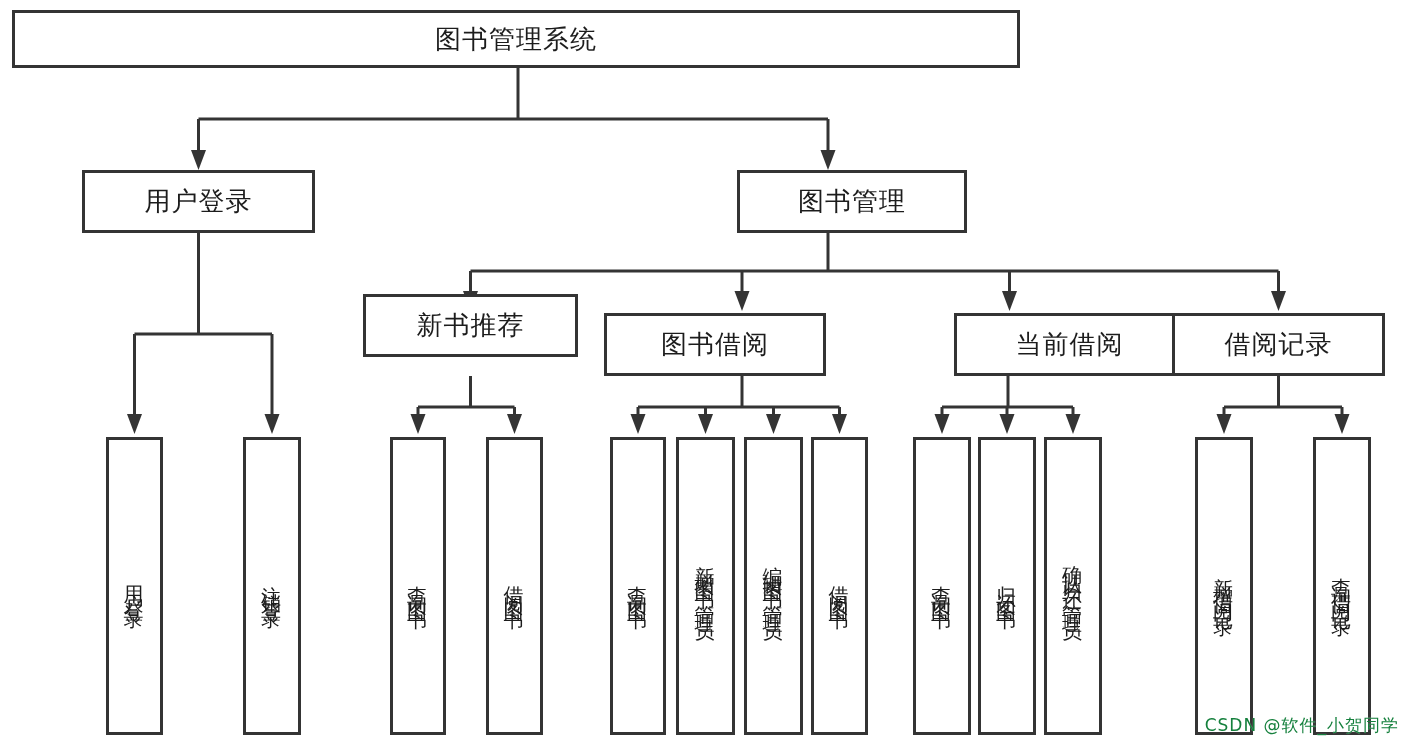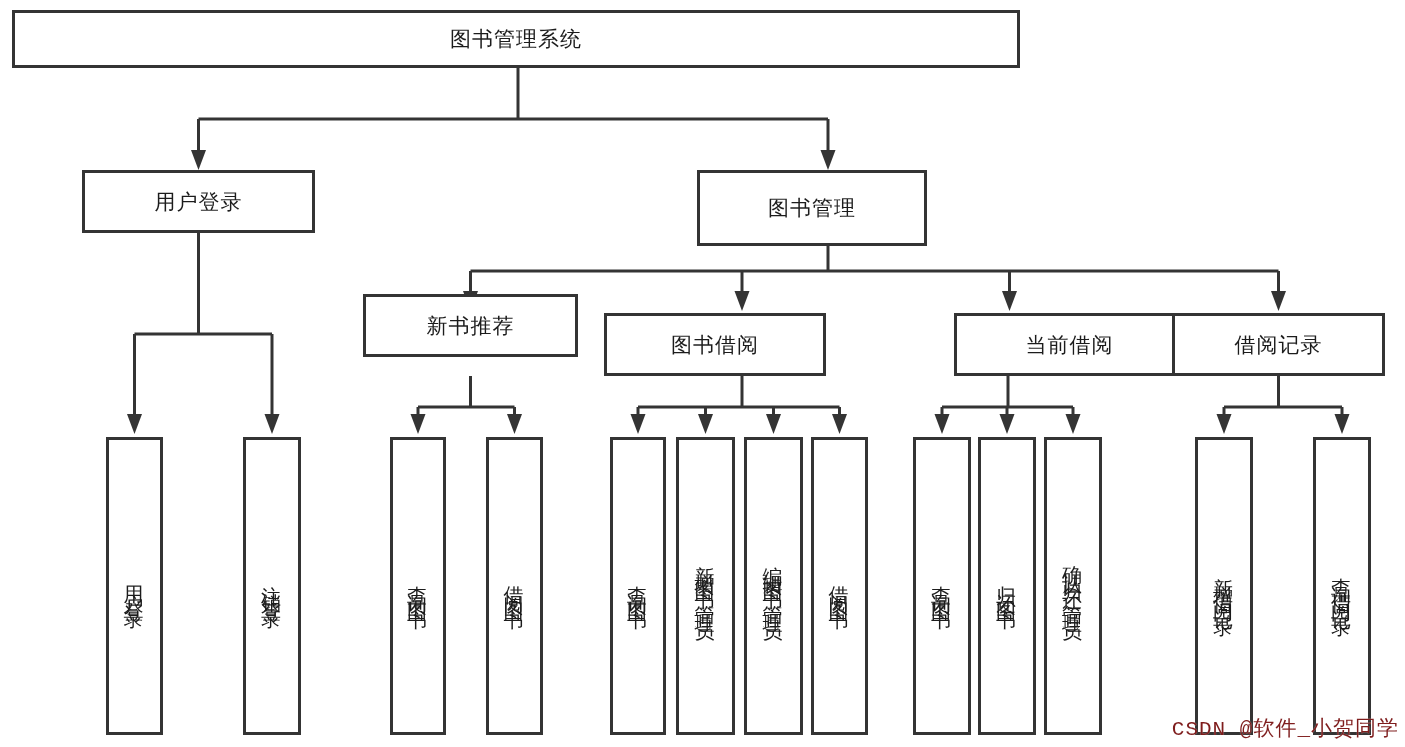--- a/index.html
+++ b/index.html
@@ -13,39 +13,38 @@
   #connector-layer{position:absolute;left:0;top:0;z-index:1;}
   .box{
     position:absolute;
     background:#ffffff;
     border:3px solid #343434;
     box-sizing:border-box;
     display:flex;align-items:center;justify-content:center;
     color:#1c1c1c;
     z-index:2;
   }
-  .hlabel{font-size:21px;letter-spacing:1px;}
+  .hlabel{font-size:26px;letter-spacing:1px;}
   .vbox{top:437px;height:298px;}
   .vlabel{
     writing-mode:vertical-rl;
     text-orientation:mixed;
     font-size:20px;
     letter-spacing:8px;
     padding:4px 0;
     white-space:nowrap;
   }
   #watermark{
     position:absolute;
     right:6px;top:714px;
-    font-size:21px;
-    color:#7f1d1d;
+    font-size:17px;
+    color:#15803d;
     letter-spacing:1px;
     z-index:3;
     text-shadow:0 0 1px rgba(255,255,255,.6);
-    font-family:Liberation Mono, monospace;
   }
 </style>
 </head>
 <body>
 
 <div id="canvas">
 
   <svg id="connector-layer" width="1405" height="747" viewBox="0 0 1405 747">
       <path d="M518,68 V119" stroke="#343434" stroke-width="3" fill="none"></path>
       <path d="M198.5,119 H828" stroke="#343434" stroke-width="3" fill="none"></path>
@@ -97,21 +96,21 @@
       <path d="M1224,407 H1342" stroke="#343434" stroke-width="3" fill="none"></path>
       <path d="M1224,407 V420" stroke="#343434" stroke-width="3" fill="none"></path>
       <polygon points="1216.5,414 1231.5,414 1224,434" fill="#343434"></polygon>
       <path d="M1342,407 V420" stroke="#343434" stroke-width="3" fill="none"></path>
       <polygon points="1334.5,414 1349.5,414 1342,434" fill="#343434"></polygon>
     </svg>
 
   <div class="box hlabel" style="left:12px;top:10px;width:1008px;height:58px">图书管理系统</div>
 
   <div class="box hlabel" style="left:82px;top:170px;width:233px;height:63px">用户登录</div>
-  <div class="box hlabel" style="left:697px;top:170px;width:230px;height:76px">图书管理</div>
+  <div class="box hlabel" style="left:737px;top:170px;width:230px;height:63px">图书管理</div>
 
   <div class="box hlabel" style="left:363px;top:294px;width:215px;height:63px">新书推荐</div>
   <div class="box hlabel" style="left:604px;top:313px;width:222px;height:63px">图书借阅</div>
   <div class="box hlabel" style="left:954px;top:313px;width:231px;height:63px">当前借阅</div>
   <div class="box hlabel" style="left:1172px;top:313px;width:213px;height:63px">借阅记录</div>
 
   <div class="box vbox vlabel" style="left:106px;width:57px">用户登录</div>
   <div class="box vbox vlabel" style="left:243px;width:58px">注销登录</div>
 
   <div class="box vbox vlabel" style="left:390px;width:56px">查询图书</div>

